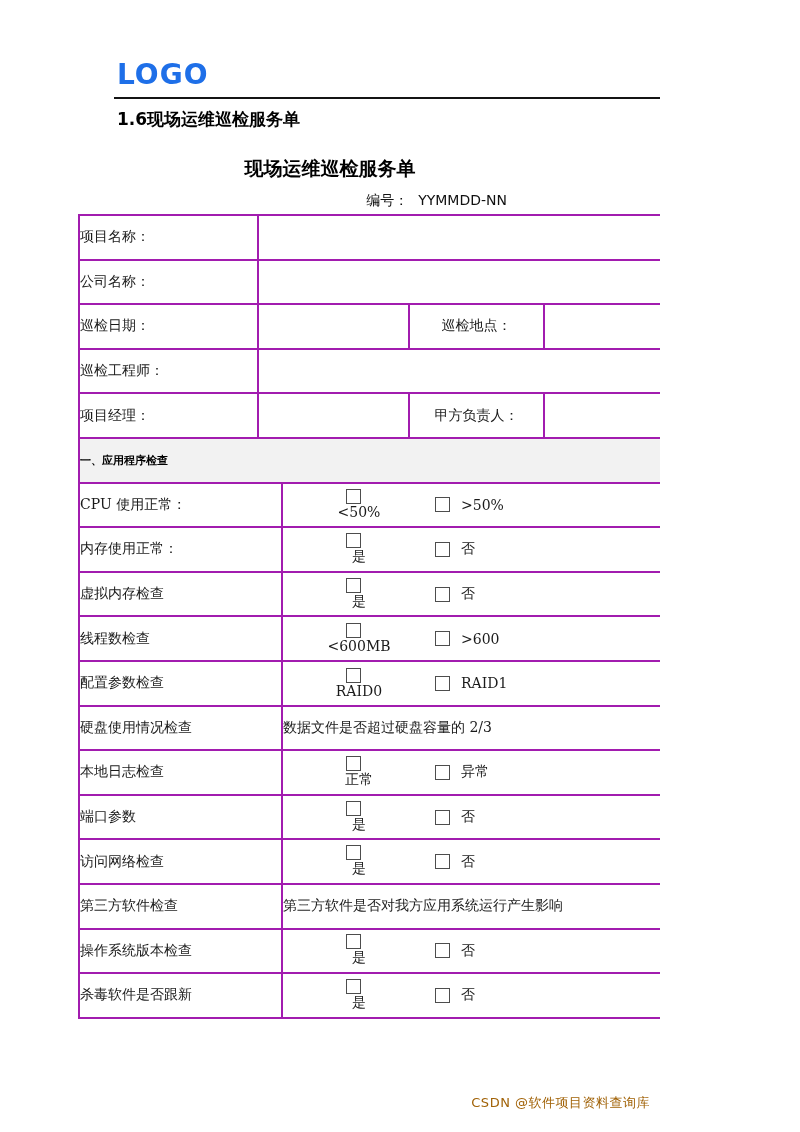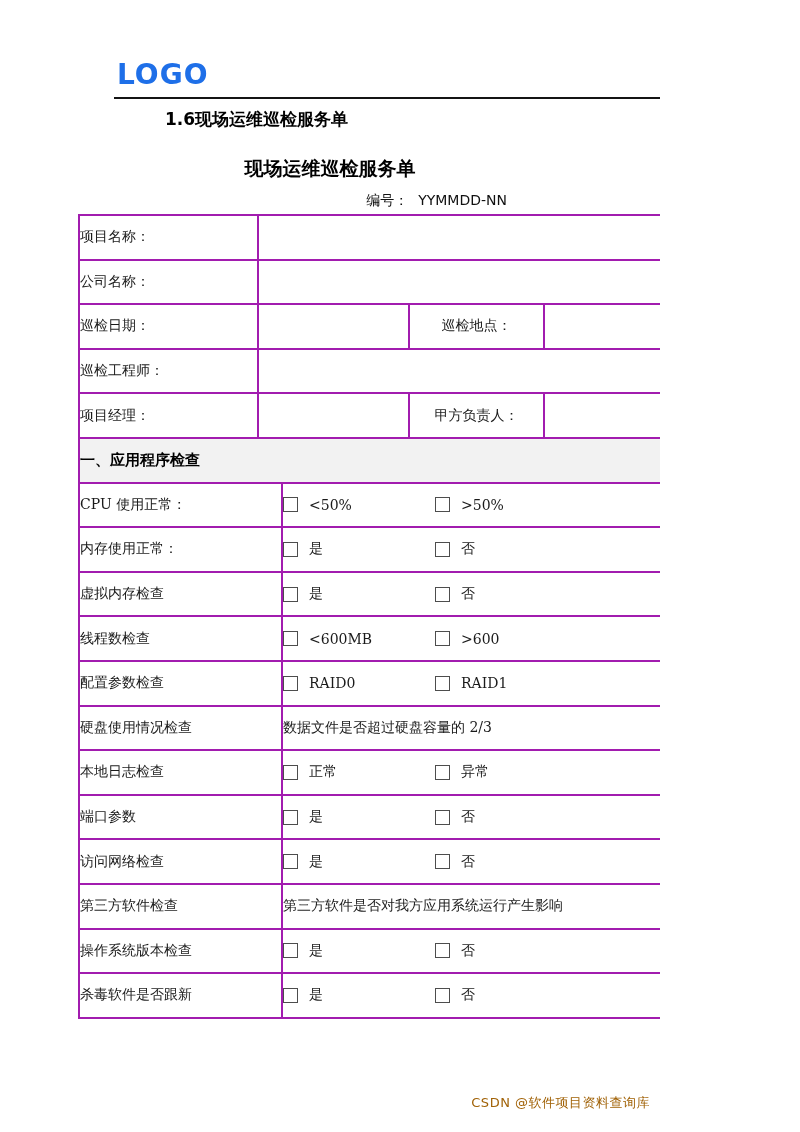--- a/index.html
+++ b/index.html
@@ -18,21 +18,21 @@
     font-weight:900;font-size:28px;line-height:32px;
     letter-spacing:1px;
   }
   .header-rule{
     position:absolute;left:114px;top:97px;
     width:570px;height:2px;background:#141414;
   }
   .section-heading{
     position:absolute;left:117px;top:107px;
     font-family:"DejaVu Sans","Liberation Sans",sans-serif;
-    font-weight:bold;font-size:17px;line-height:24px;color:#000;margin-left:48px;
+    font-weight:bold;font-size:17px;line-height:24px;color:#000;
   }
   .form-title{
     position:absolute;left:0;right:0;top:156px;
     text-align:center;
     font-family:Liberation Mono, monospace;
     font-weight:bold;font-size:19px;color:#000;
   }
   .doc-number{
     position:absolute;right:153px;top:192px;
     font-family:"DejaVu Sans","Liberation Sans",sans-serif;
@@ -55,27 +55,27 @@
     margin-top:26px;
   }
   table.form{border:1.5px solid #3f3f3f;}
   td.lbl{padding-left:8px;text-align:left;}
   td.lbl2{text-align:center;}
   td.hdr{
     background:#f2f2f2;text-align:center;font-weight:bold;font-size:15px;
     font-family:"DejaVu Sans","Liberation Sans",sans-serif;color:#000;
   }
   td.sec{
-    background:#f2f2f2;padding-left:8px;font-weight:bold;font-size:15px;
+    background:#f2f2f2;padding-left:8px;font-weight:bold;font-size:11px;
     font-family:"DejaVu Sans","Liberation Sans",sans-serif;color:#000;
   }
   td.content{padding-left:10px;}
   .opts{display:flex;align-items:center;}
   .opt{display:inline-flex;align-items:center;}
-  .opt.first{width:152px;}
+  .opt.first{width:152px;flex-direction:column;}
   .cb{
     display:inline-block;flex:none;
     width:13px;height:13px;
     border:1px solid #4d4d4d;background:#fff;
     margin-right:11px;
   }
   
   .watermark{
     position:absolute;right:10px;top:1094px;
     font-family:"DejaVu Sans","Liberation Sans",sans-serif;

